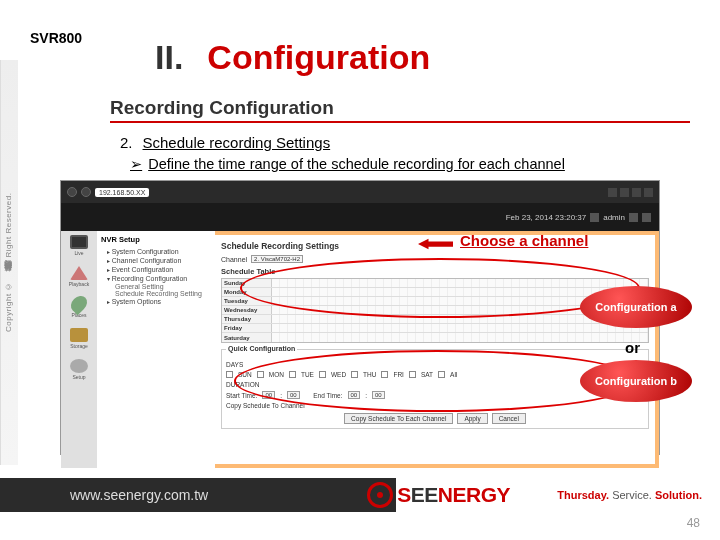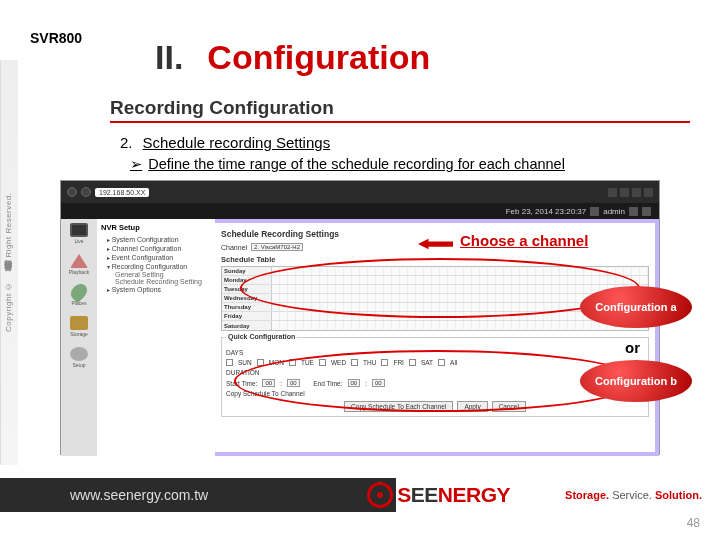--- a/index.html
+++ b/index.html
@@ -22,25 +22,25 @@
   .bullet-line .tri { margin-right: 6px; }
   
   .screenshot-box { position: absolute; top: 180px; left: 60px; width: 600px; height: 275px; border: 1px solid #999; background: #ebebeb; }
   
   .sb-topbar { height: 22px; background: #2a2a2a; display: flex; align-items: center; padding: 0 6px; font-size: 8px; color: #ccc; gap: 4px; }
   .sb-circle { width: 10px; height: 10px; border-radius: 50%; background: #444; border: 1px solid #666; }
   .sb-addr { background: #fff; color: #333; padding: 1px 4px; border-radius: 2px; font-size: 7px; }
   .sb-top-right { margin-left: auto; display: flex; gap: 3px; }
   .sb-sq { width: 9px; height: 9px; background: #444; }
   
-  .sb-datebar { height: 16px; background: #1a1a1a; color: #ccc; font-size: 8px; display: flex; align-items: center; padding: 0 8px; }
+  .sb-datebar { height: 28px; background: #1a1a1a; color: #ccc; font-size: 8px; display: flex; align-items: center; padding: 0 8px; }
   .sb-datebar .right { margin-left: auto; display: flex; gap: 4px; align-items: center; }
   .mini-ico { width: 9px; height: 9px; background: #555; display:inline-block; }
   
-  .sb-body { display: flex; height: 237px; background: #c4b5fd; }
+  .sb-body { display: flex; height: 237px; background: #fdba74; }
   
   .sb-iconcol { width: 36px; background: #e0e0e0; display: flex; flex-direction: column; align-items: center; padding-top: 4px; gap: 10px; }
   .icon-block { width: 24px; display: flex; flex-direction: column; align-items: center; font-size: 5px; color: #555; }
   .icon-shape { width: 18px; height: 14px; background: #888; border-radius: 2px; margin-bottom: 1px; }
   .icon-shape.tv { background: #333; border: 2px solid #555; }
   .icon-shape.tri2 { background: none; width: 0; height: 0; border-left: 9px solid transparent; border-right: 9px solid transparent; border-bottom: 14px solid #c77; }
   .icon-shape.pin { background: #7aa87a; border-radius: 50% 50% 50% 0; transform: rotate(-45deg); }
   .icon-shape.arrow { background: #b8913c; }
   .icon-shape.gear { background: #aaa; border-radius: 50%; }
   
@@ -276,17 +276,17 @@
 <div class="or-label">or</div>
 <div class="ellipse b">Configuration b</div>
 
 <div class="footer-bar">
   <span class="footer-url">www.seenergy.com.tw</span>
   <div class="footer-logo">
     <div class="logo-mark"></div>
     <span class="logo-text"><span class="g1">S</span><span class="g2">EE</span><span class="g1">NERGY</span></span>
   </div>
   <span class="tagline">
-    <b>Storage.</b> <span>Service.</span> <b>Solution.</b>
+    <b>Thursday.</b> <span>Service.</span> <b>Solution.</b>
   </span>
 </div>
 
 <div class="page-num">48</div>
 
 </body></html>

